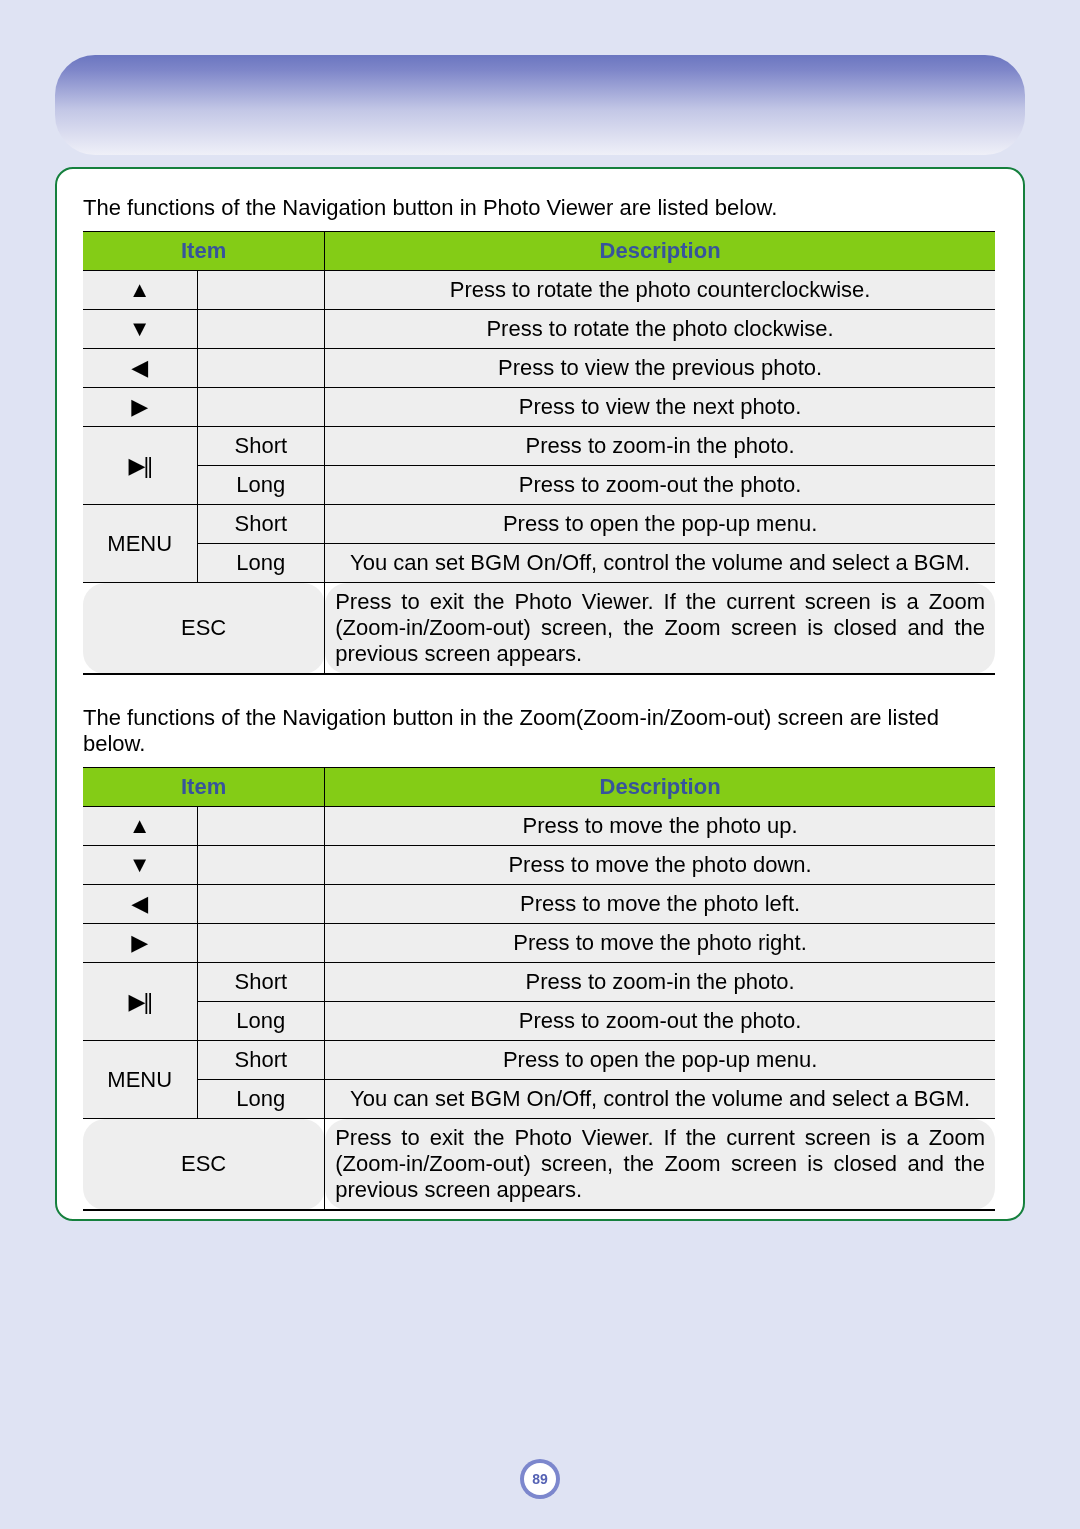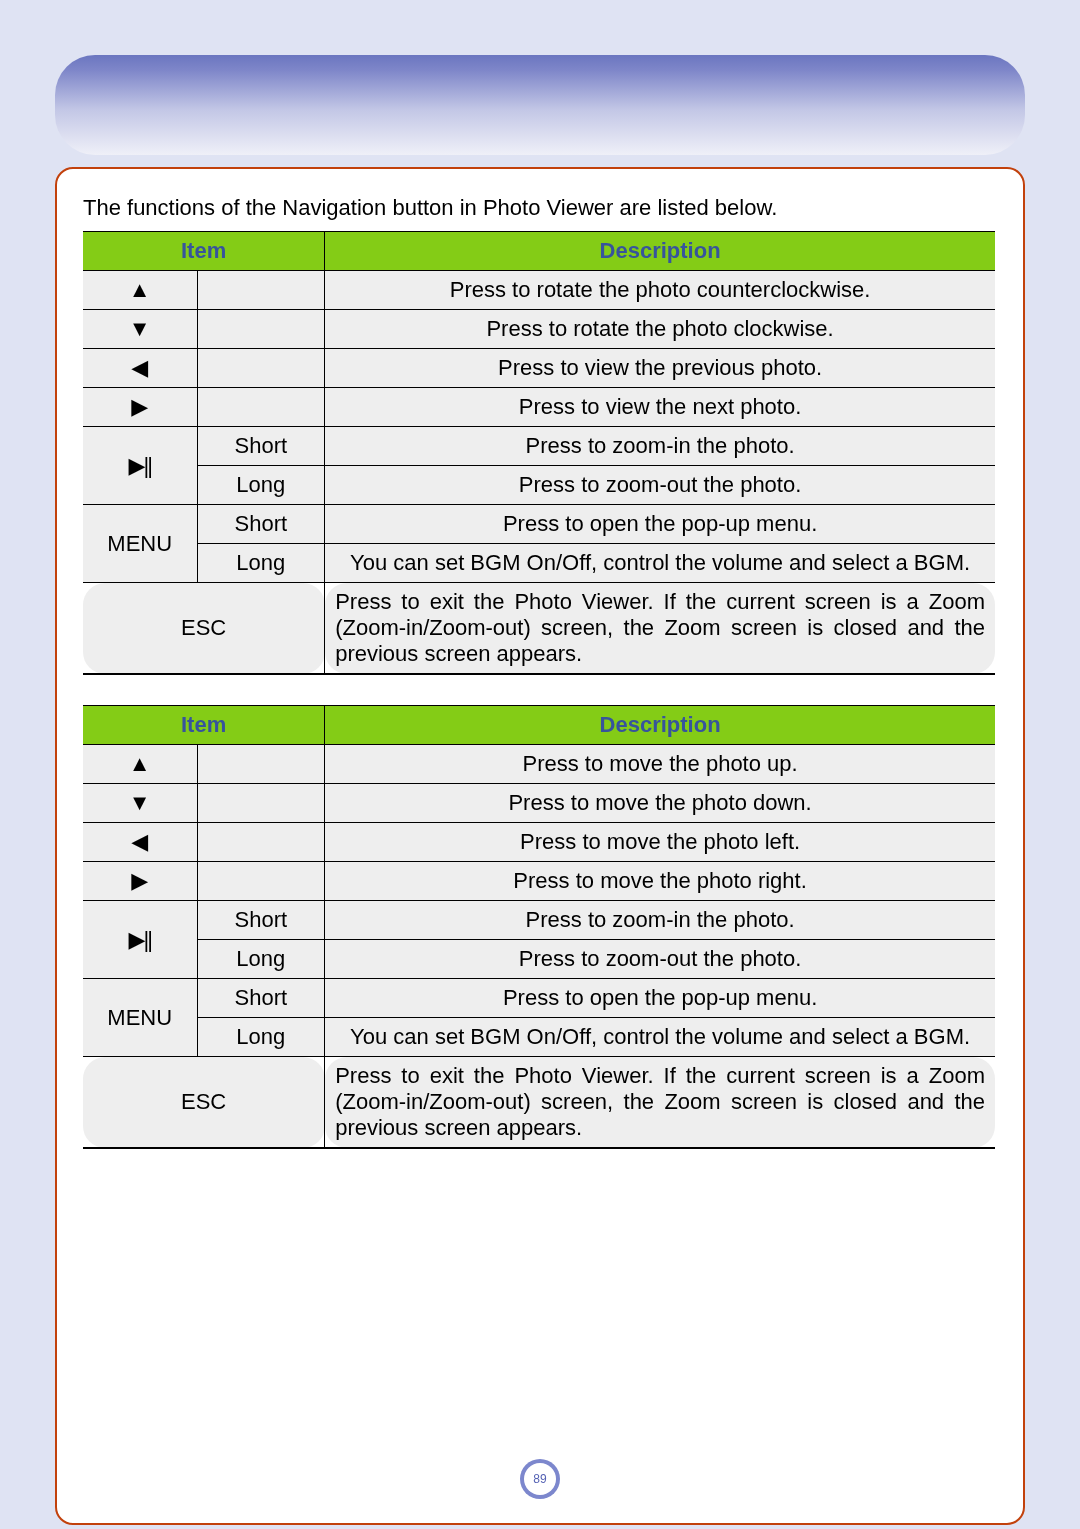--- a/index.html
+++ b/index.html
@@ -21,22 +21,22 @@
   .top-banner {
     width: 100%;
     height: 100px;
     border-radius: 40px;
     background: linear-gradient(to bottom, #6b76c0 0%, #7e86c9 15%, #c3c7e6 55%, #eff0f8 100%);
     margin-bottom: 12px;
   }
   .content-frame {
     position: relative;
     width: 100%;
-    height: 1358px;
-    border: 2px solid #c2410c;
+    height: 1054px;
+    border: 2px solid #15803d;
     border-radius: 18px;
     background: #ffffff;
     box-sizing: border-box;
     padding: 26px 28px 0 26px;
   }
   .intro {
     font-size: 22px;
     color: #000;
     margin: 0 0 10px 0;
   }
@@ -103,22 +103,22 @@
   }
   .page-num-inner {
     position: absolute;
     top: 4px; left: 4px; right: 4px; bottom: 4px;
     border-radius: 50%;
     background: #ffffff;
     display: flex;
     align-items: center;
     justify-content: center;
     color: #5562b4;
-    font-size: 12px;
-    font-weight: 400;
+    font-size: 14px;
+    font-weight: 700;
   }
 
   .glyph { font-family: Arial, sans-serif; }
   .play-pause { letter-spacing: -2px; }
 </style>
 </head>
 <body>
 
 <div class="page">
   <div class="top-banner"></div>
@@ -177,20 +177,21 @@
               <td class="sub-cell">Long</td>
               <td class="desc-cell">You can set BGM On/Off, control the volume and select a BGM.</td>
             </tr>
             <tr class="last-row">
               <td class="icon-cell" colspan="2">ESC</td>
               <td class="desc-cell justify">Press to exit the Photo Viewer. If the current screen is a Zoom (Zoom-in/Zoom-out) screen, the Zoom screen is closed and the previous screen appears.</td>
             </tr>
           </tbody>
         </table>
         <div class="spacer"></div>
+        <p class="intro">The functions of the Navigation button in the Zoom(Zoom-in/Zoom-out) screen are listed below.</p>
         <table class="func">
           <colgroup>
             <col style="width: 12.5%;">
             <col style="width: 14%;">
             <col style="width: 73.5%;">
           </colgroup>
           <thead>
             <tr>
               <th colspan="2" style="border-left: none;">Item</th>
               <th class="desc-hdr">Description</th>

